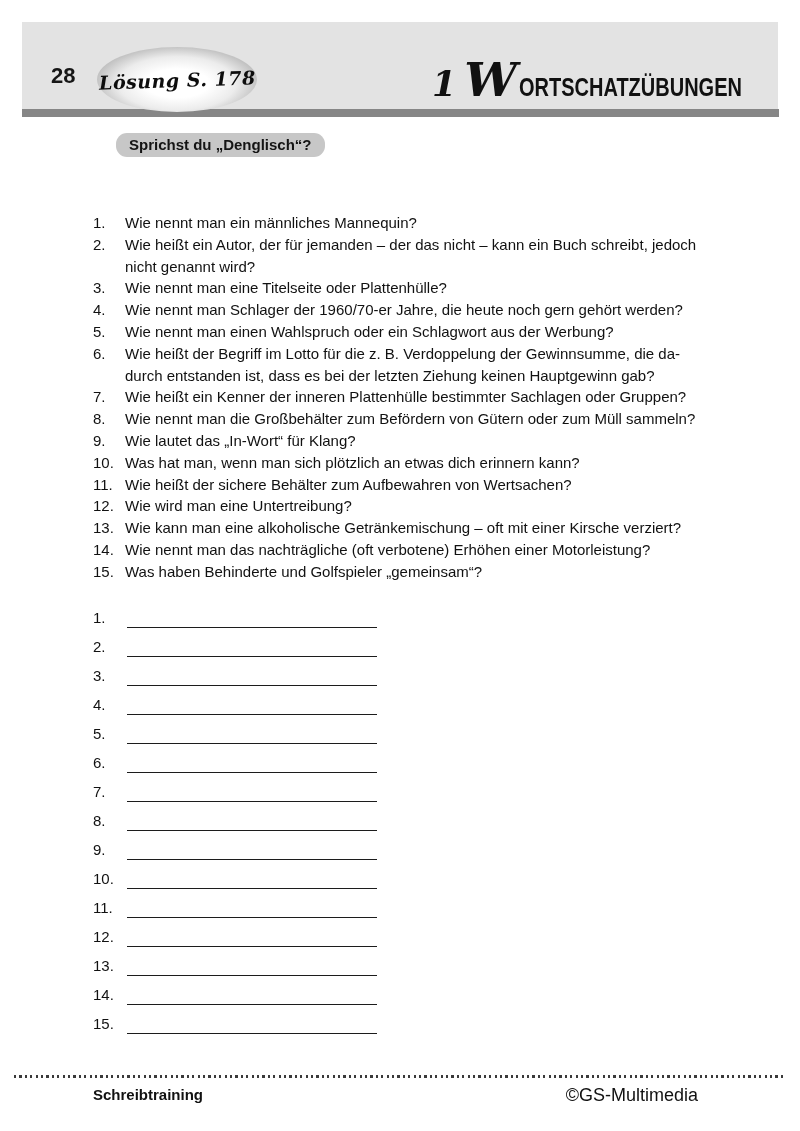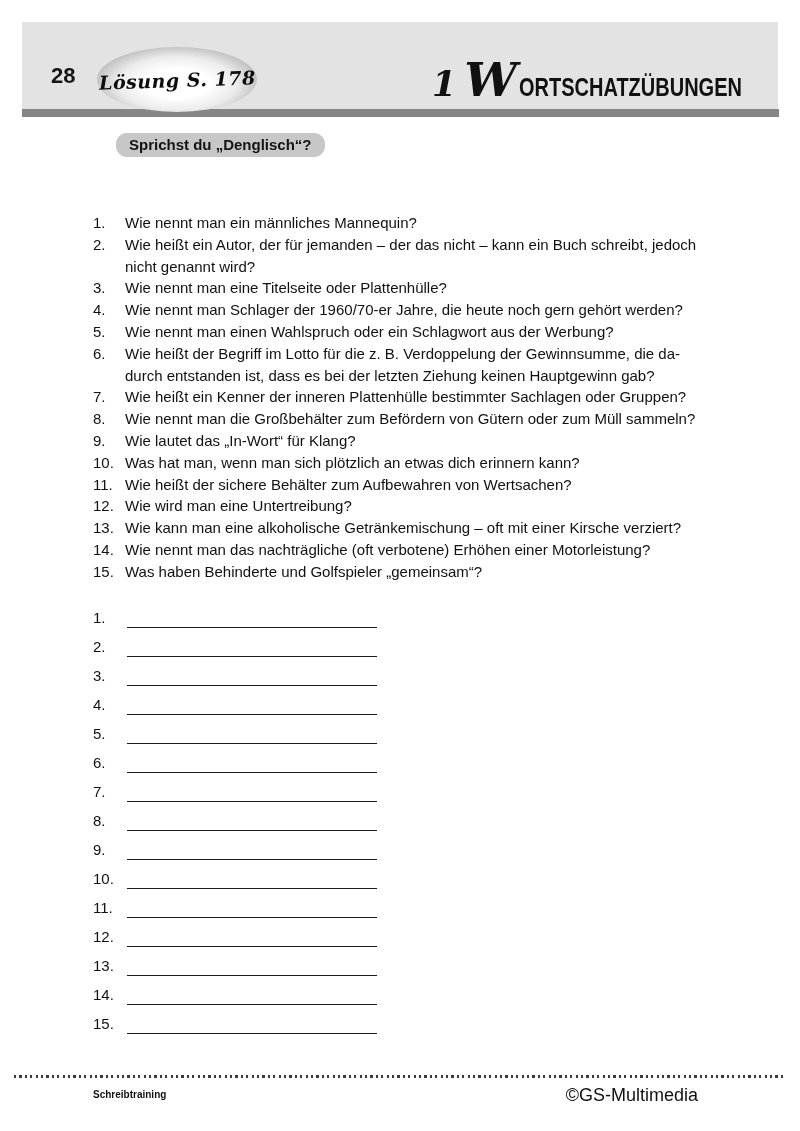--- a/index.html
+++ b/index.html
@@ -40,21 +40,21 @@
   
   .answers{position:absolute;left:93px;top:608px;}
   .a-row{display:flex;height:29px;align-items:flex-start;}
   .a-num{width:34px;flex:0 0 34px;font-size:15px;line-height:20px;}
   .a-line{width:250px;height:19px;border-bottom:1.4px solid #1c1c1c;}
   
   .footer-dots{
     position:absolute;left:14px;top:1075px;width:772px;height:2.6px;
     background-image:repeating-linear-gradient(to right,#3a3a3a 0,#3a3a3a 2.2px,transparent 2.2px,transparent 5.4px);
   }
-  .footer-left{position:absolute;left:93px;top:1085px;font-size:10px;font-weight:bold;line-height:20px;text-align:center;}
+  .footer-left{position:absolute;left:93px;top:1085px;font-size:15px;font-weight:bold;line-height:20px;text-align:center;}
   .footer-right{position:absolute;right:102px;top:1085px;font-size:18px;font-weight:normal;line-height:20px;}
 </style>
 </head>
 <body>
 
 <div class="page">
 
   <div class="header-band"></div>
   <div class="header-bar"></div>
   <div class="page-num">28</div>

